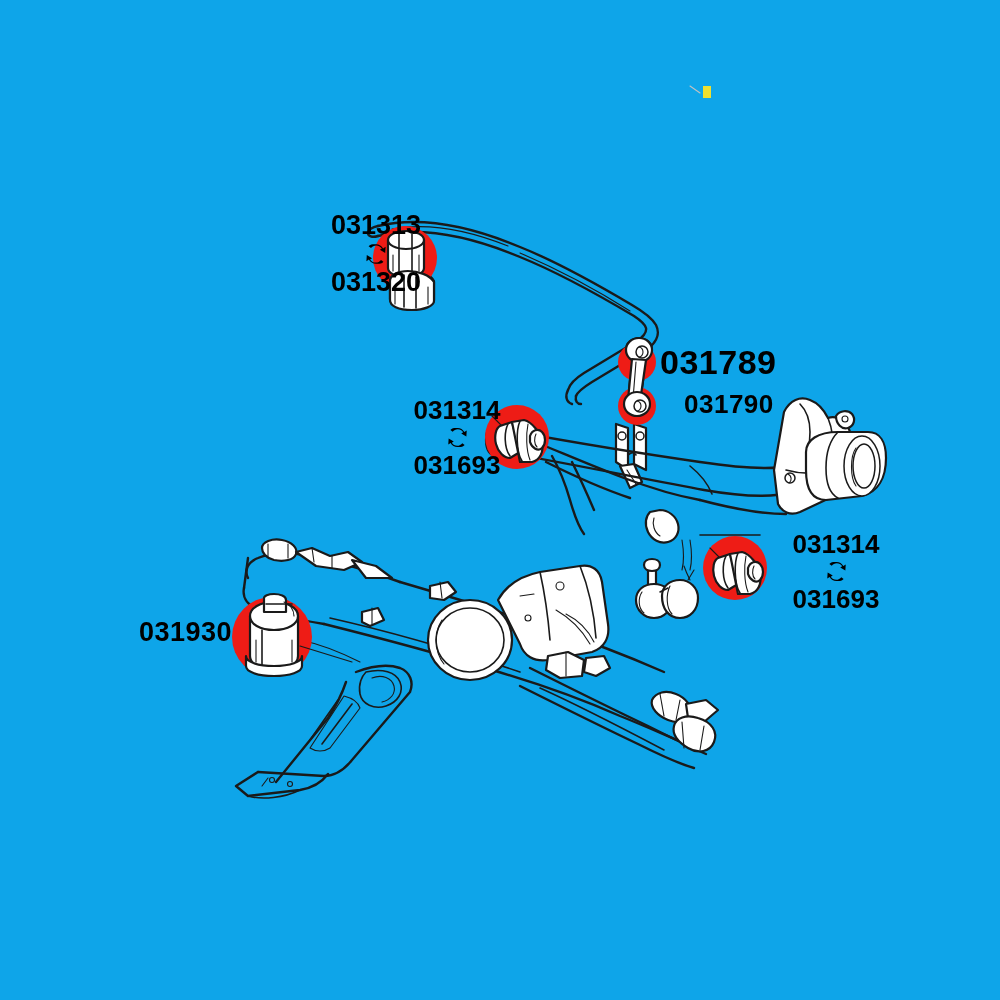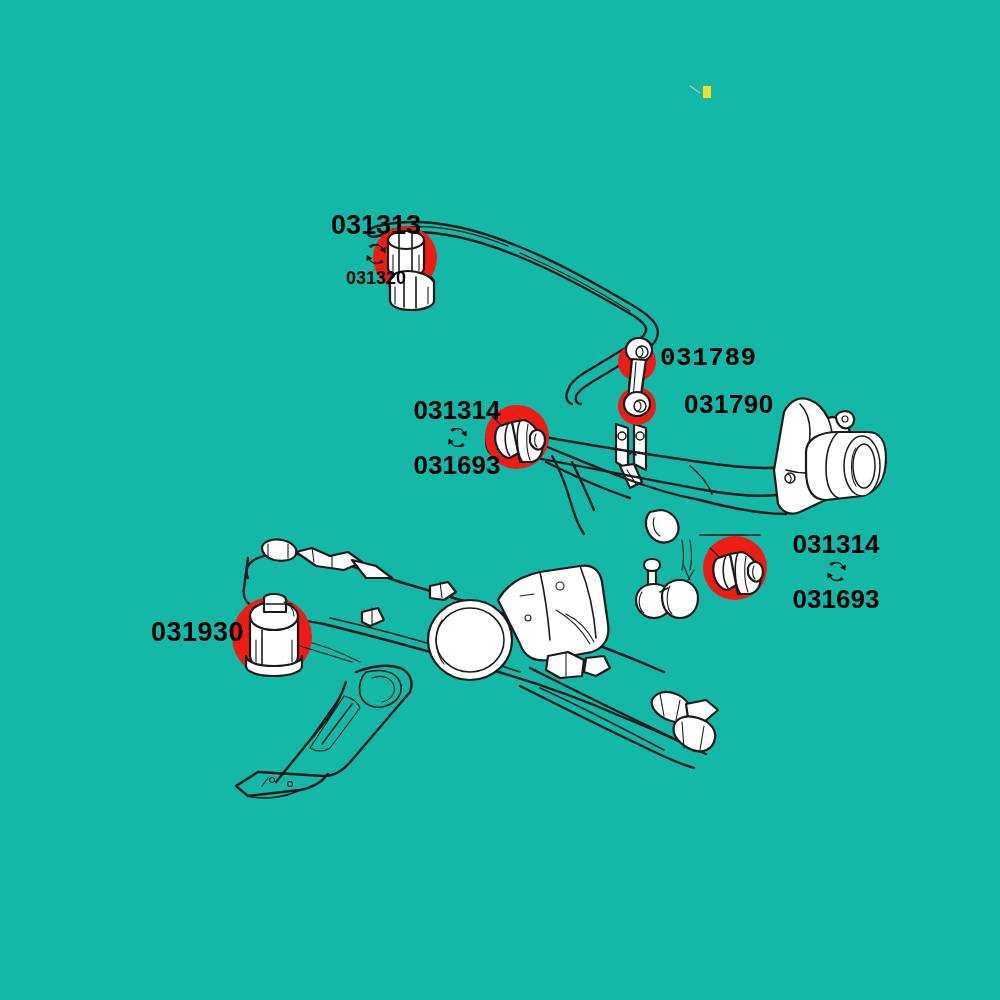--- a/index.html
+++ b/index.html
@@ -4,21 +4,21 @@
 <style>
   html, body {
     margin: 0;
     padding: 0;
     background: #ffffff;
   }
   #page {
     position: relative;
     width: 1000px;
     height: 1000px;
-    background: #14b8a6;
+    background: #0ea5e9;
     overflow: hidden;
     font-family: "Liberation Sans", sans-serif;
   }
   #artwork {
     position: absolute;
     left: 0;
     top: 0;
     width: 1000px;
     height: 1000px;
   }
@@ -343,24 +343,24 @@
       <path class="ln-hair" d="M300 646 L352 662"></path>
     </g>
   </svg>
 
   <div class="pair" style="left:286px; top:212px; width:180px;">
     <div class="num" style="font-size:27px;">031313</div>
     <svg class="swap" width="26" height="26" viewBox="0 0 26 26">
       <path fill="#000" d="M13 3.2c3.1 0 5.8 1.7 7.1 4.2l2.5-1.6-0.4 6.1-5.3-3.1 2-1.2c-1.1-1.9-3.2-3.2-5.6-3.2-2.2 0-4.1 1.1-5.3 2.7L5.6 5.3C7.3 3.0 9.9 3.2 13 3.2z"></path>
       <path fill="#000" d="M13 22.8c-3.1 0-5.8-1.7-7.1-4.2l-2.5 1.6 0.4-6.1 5.3 3.1-2 1.2c1.1 1.9 3.2 3.2 5.6 3.2 2.2 0 4.1-1.1 5.3-2.7l2.4 1.8c-1.7 2.3-4.3 2.1-7.4 2.1z"></path>
     </svg>
-    <div class="num" style="font-size:18px;">031320</div>
+    <div class="num" style="font-size:27px;">031320</div>
   </div>
 
-  <div class="callout-label" style="left:660px; top:345px; font-size:26px;font-family:Liberation Mono, monospace;">031789</div>
+  <div class="callout-label" style="left:660px; top:345px; font-size:34px;">031789</div>
 
   <div class="callout-label" style="left:684px; top:391px; font-size:26px;">031790</div>
 
   <div class="pair" style="left:387px; top:397px; width:140px;">
     <div class="num" style="font-size:26px;">031314</div>
     <svg class="swap" width="25" height="25" viewBox="0 0 26 26">
       <path fill="#000" d="M13 3.2c3.1 0 5.8 1.7 7.1 4.2l2.5-1.6-0.4 6.1-5.3-3.1 2-1.2c-1.1-1.9-3.2-3.2-5.6-3.2-2.2 0-4.1 1.1-5.3 2.7L5.6 5.3C7.3 3.0 9.9 3.2 13 3.2z"></path>
       <path fill="#000" d="M13 22.8c-3.1 0-5.8-1.7-7.1-4.2l-2.5 1.6 0.4-6.1 5.3 3.1-2 1.2c1.1 1.9 3.2 3.2 5.6 3.2 2.2 0 4.1-1.1 5.3-2.7l2.4 1.8c-1.7 2.3-4.3 2.1-7.4 2.1z"></path>
     </svg>
     <div class="num" style="font-size:26px;">031693</div>
@@ -368,15 +368,15 @@
 
   <div class="pair" style="left:766px; top:531px; width:140px;">
     <div class="num" style="font-size:26px;">031314</div>
     <svg class="swap" width="25" height="25" viewBox="0 0 26 26">
       <path fill="#000" d="M13 3.2c3.1 0 5.8 1.7 7.1 4.2l2.5-1.6-0.4 6.1-5.3-3.1 2-1.2c-1.1-1.9-3.2-3.2-5.6-3.2-2.2 0-4.1 1.1-5.3 2.7L5.6 5.3C7.3 3.0 9.9 3.2 13 3.2z"></path>
       <path fill="#000" d="M13 22.8c-3.1 0-5.8-1.7-7.1-4.2l-2.5 1.6 0.4-6.1 5.3 3.1-2 1.2c1.1 1.9 3.2 3.2 5.6 3.2 2.2 0 4.1-1.1 5.3-2.7l2.4 1.8c-1.7 2.3-4.3 2.1-7.4 2.1z"></path>
     </svg>
     <div class="num" style="font-size:26px;">031693</div>
   </div>
 
-  <div class="callout-label" style="left:139px; top:619px; font-size:27px;margin-left:12px;">031930</div>
+  <div class="callout-label" style="left:139px; top:619px; font-size:27px;">031930</div>
 
 </div>
 
 </body></html>

